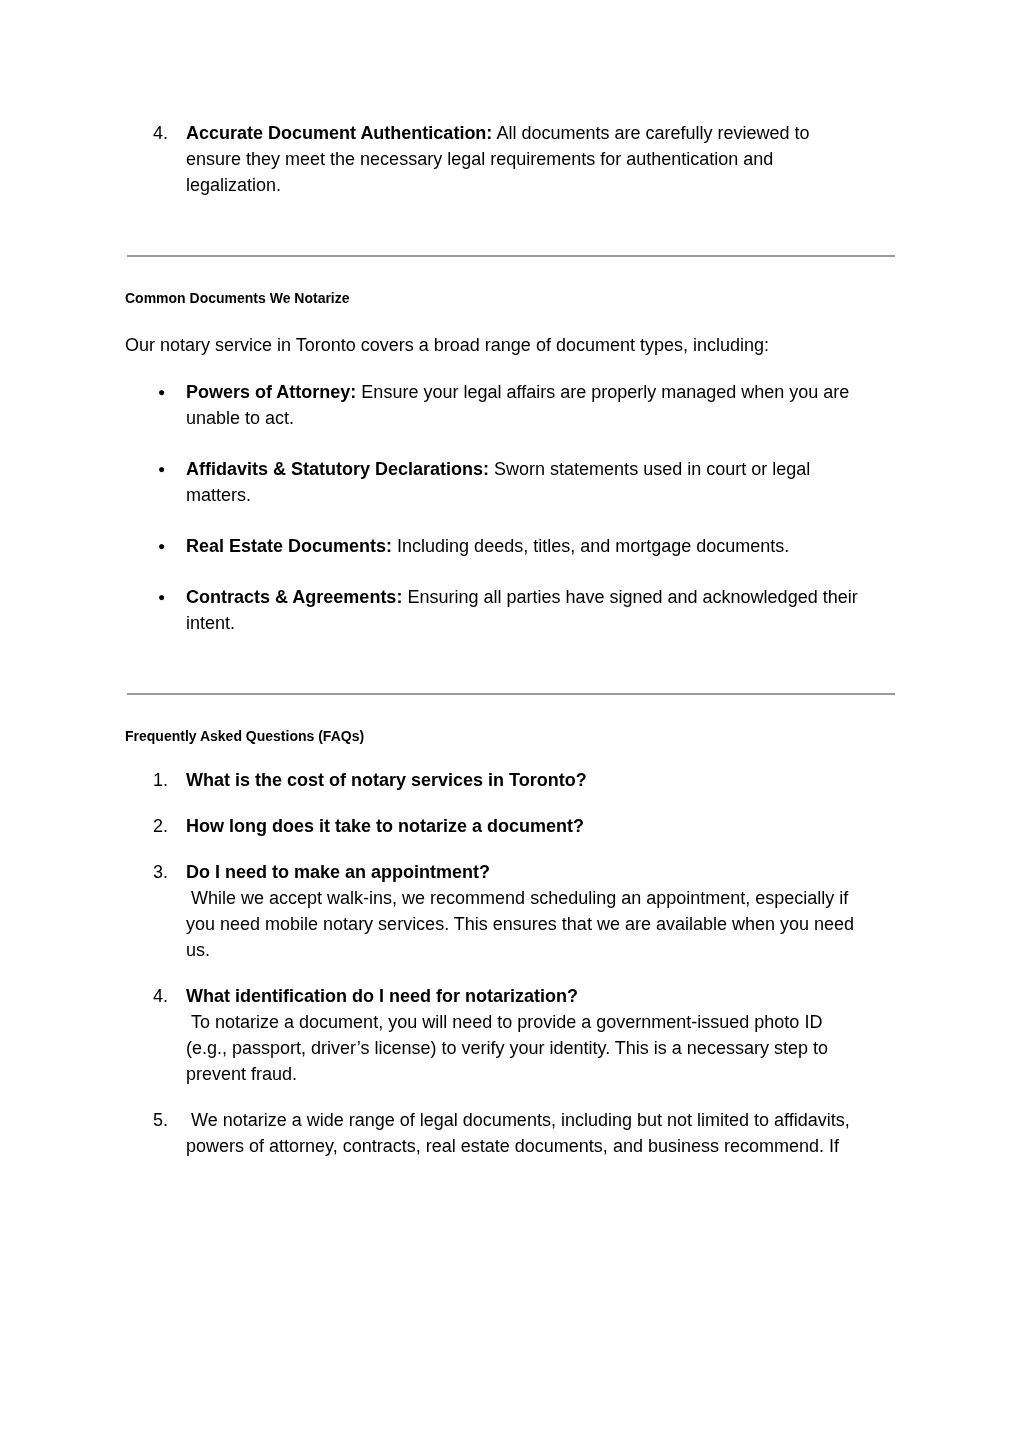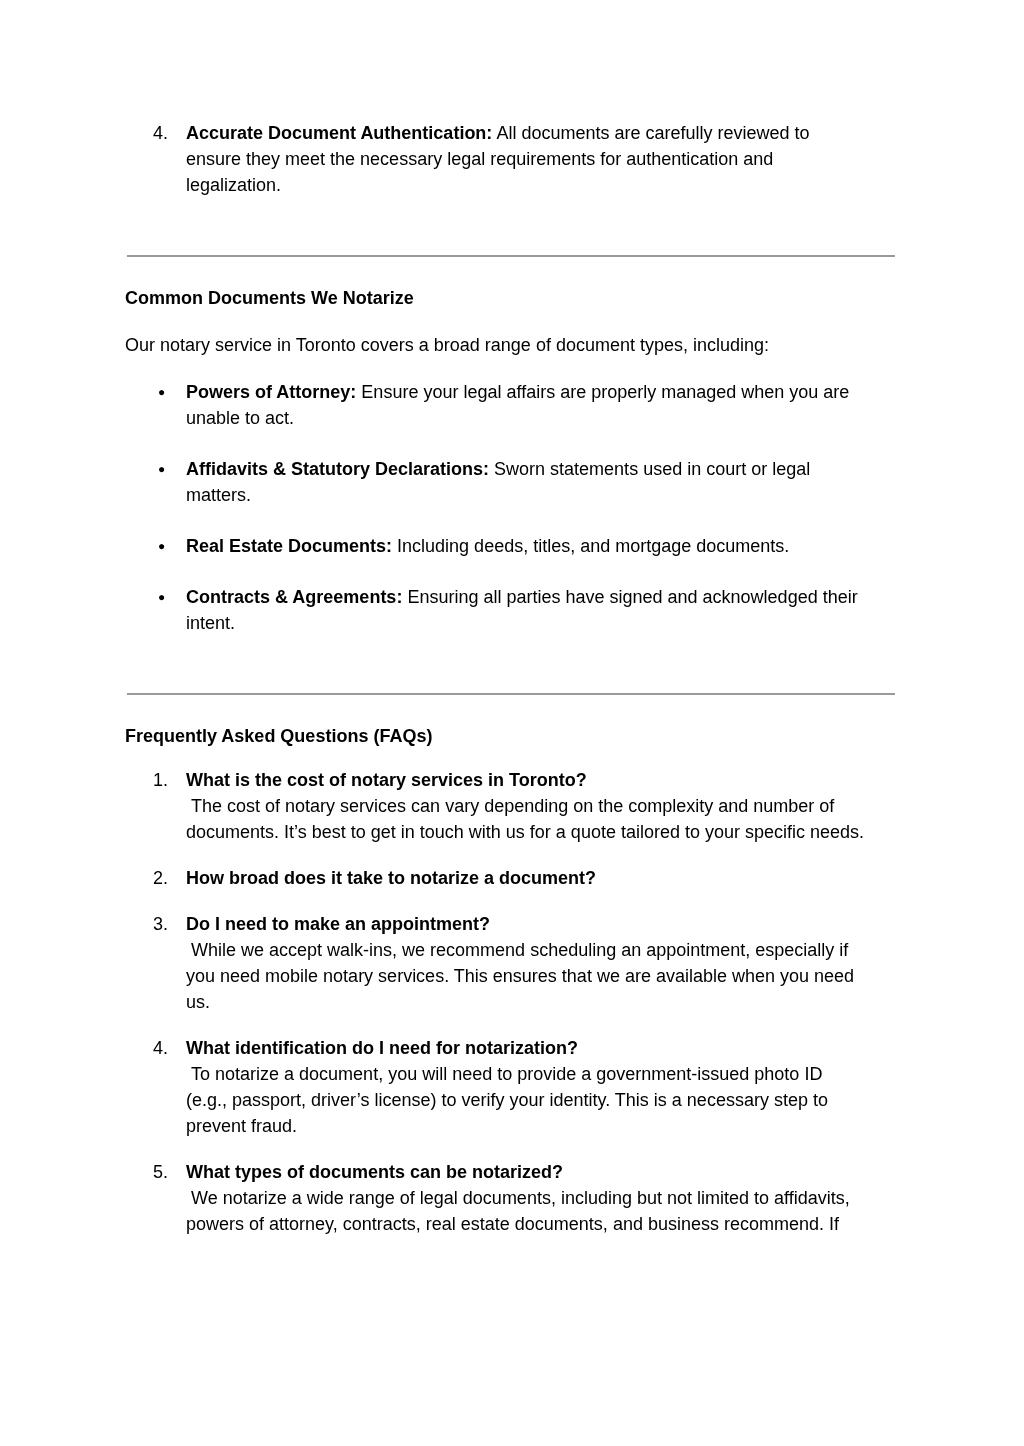--- a/index.html
+++ b/index.html
@@ -40,21 +40,21 @@
 
   hr.divider {
     border: none;
     height: 2px;
     width: 768px;
     margin: 57px 0 0 2px;
     background: #9a9a9a;
   }
 
   h3.heading {
-    font-size: 18px;
+    font-size: 14px;
     line-height: 26px;
     font-weight: 700;
     margin-top: 28px;
   }
 
   p.intro { margin-top: 21px; }
 
   .bullet-list { margin-top: 21px; }
   .bullet-list .li + .li { margin-top: 25px; }
 
@@ -104,43 +104,40 @@
     </div>
 
     <hr class="divider">
 
     <h3 class="heading">Frequently Asked Questions (FAQs)</h3>
 
     <div class="faq-list">
       <div class="li">
         <span class="marker">1.</span>
         <div class="faq-q">What is the cost of notary services in Toronto?</div>
-        <div class="pre"> The cost of notary services can vary depending on the complexity and number of
-documents. It’s best to get in touch with us for a quote tailored to your specific needs.</div>
       </div>
       <div class="li">
         <span class="marker">2.</span>
-        <div class="faq-q">How broad does it take to notarize a document?</div>
+        <div class="faq-q">How long does it take to notarize a document?</div>
       </div>
       <div class="li">
         <span class="marker">3.</span>
         <div class="faq-q">Do I need to make an appointment?</div>
         <div class="pre"> While we accept walk-ins, we recommend scheduling an appointment, especially if
 you need mobile notary services. This ensures that we are available when you need
 us.</div>
       </div>
       <div class="li">
         <span class="marker">4.</span>
         <div class="faq-q">What identification do I need for notarization?</div>
         <div class="pre"> To notarize a document, you will need to provide a government-issued photo ID
 (e.g., passport, driver’s license) to verify your identity. This is a necessary step to
 prevent fraud.</div>
       </div>
       <div class="li">
         <span class="marker">5.</span>
-        <div class="faq-q">What types of documents can be notarized?</div>
         <div class="pre"> We notarize a wide range of legal documents, including but not limited to affidavits,
 powers of attorney, contracts, real estate documents, and business recommend. If</div>
       </div>
     </div>
 
   </div>
 </div>
 
 </body></html>

